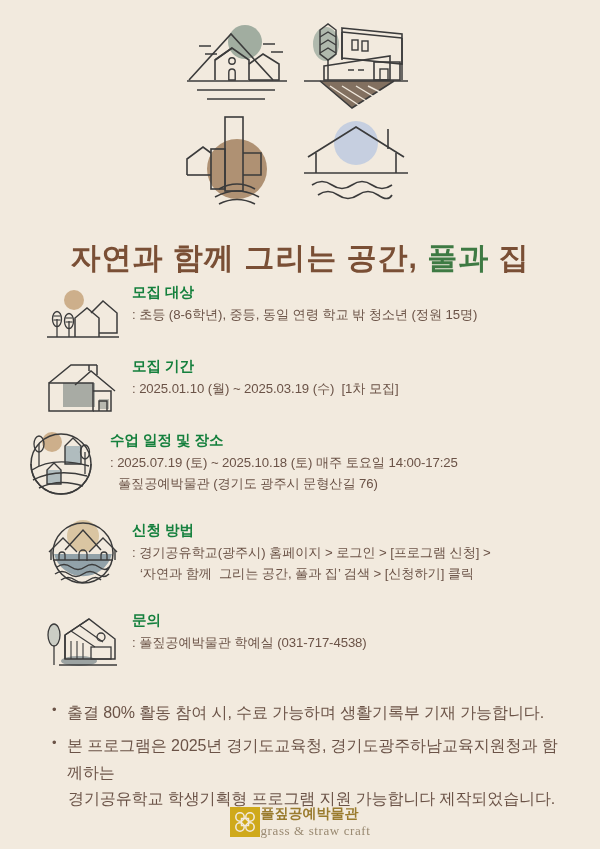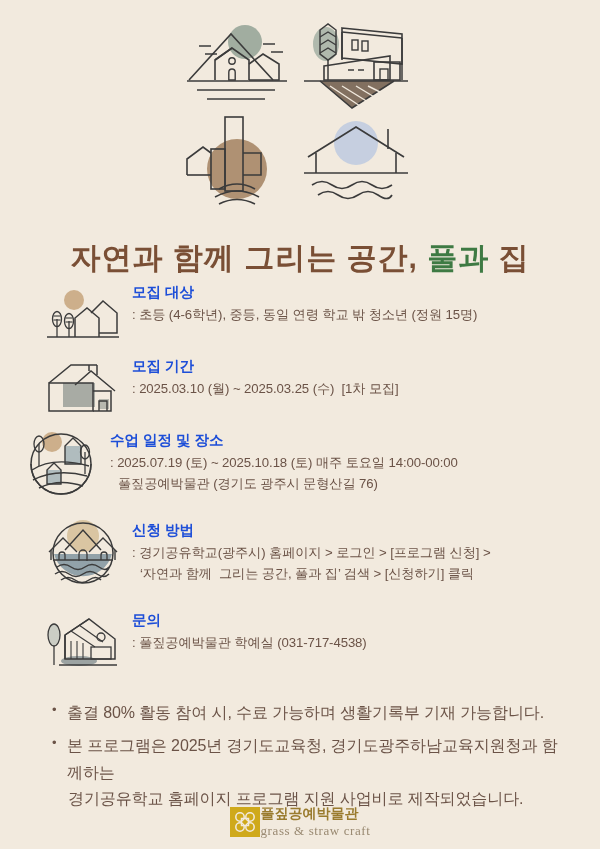--- a/index.html
+++ b/index.html
@@ -83,21 +83,21 @@
     align-items: center;
     justify-content: center;
     padding-top: 2px;
     box-sizing: border-box;
   }
   .info-body {
     padding-left: 10px;
     padding-top: 1px;
   }
   .info-heading {
-    color: #1d4ed8;
+    color: #15803d;
     font-weight: 700;
     font-size: 14.5px;
     letter-spacing: 0px;
     margin-bottom: 4px;
     line-height: 1.2;
   }
   .info-text {
     color: #6b5347;
     font-size: 13.2px;
     line-height: 1.55;
@@ -272,41 +272,41 @@
           <ellipse cx="24" cy="34" rx="4.5" ry="7.5" stroke="#3b3b3b" stroke-width="1.3" fill="none"></ellipse>
           <line x1="24" y1="34" x2="24" y2="50" stroke="#3b3b3b" stroke-width="1.3"></line>
           <line x1="20.5" y1="31" x2="27.5" y2="31" stroke="#3b3b3b" stroke-width="1.1"></line>
           <line x1="20.5" y1="35" x2="27.5" y2="35" stroke="#3b3b3b" stroke-width="1.1"></line>
           <path d="M30 50 L30 31 L42 21 L54 31 L54 50" stroke="#3b3b3b" stroke-width="1.5" fill="none"></path>
           <path d="M46 26 L58 14 L72 26 L72 46 L54 46" stroke="#3b3b3b" stroke-width="1.5" fill="none"></path>
         </svg>
       </div>
       <div class="info-body">
         <div class="info-heading">모집 대상</div>
-        <div class="info-text"><span>: 초등 (4-6학년), 중등, 동일 연령 학교 밖 청소년 (정원 15명)</span></div>
+        <div class="info-text"><span>: 초등 (8-6학년), 중등, 동일 연령 학교 밖 청소년 (정원 15명)</span></div>
       </div>
     </div>
 
     <div class="info-row">
       <div class="info-icon">
         <svg width="76" height="56" viewBox="0 0 76 56" fill="none">
           <rect x="18" y="22" width="32" height="24" fill="#8f9690" opacity="0.75"></rect>
           <rect x="54" y="38" width="10" height="10" fill="#8f9690" opacity="0.6"></rect>
           <path d="M4 22 L26 4 L52 4" stroke="#3b3b3b" stroke-width="1.5" fill="none"></path>
           <path d="M52 4 L52 14" stroke="#3b3b3b" stroke-width="1.5"></path>
           <path d="M44 4 L44 10" stroke="#3b3b3b" stroke-width="1.5"></path>
           <path d="M4 22 L4 50 L48 50 L48 22 z" stroke="#3b3b3b" stroke-width="1.5" fill="none"></path>
           <path d="M30 24 L46 10 L70 30" stroke="#3b3b3b" stroke-width="1.5" fill="none"></path>
           <path d="M48 30 L66 30 L66 50 L48 50" stroke="#3b3b3b" stroke-width="1.5" fill="none"></path>
           <path d="M54 50 L54 40 L62 40 L62 50" stroke="#3b3b3b" stroke-width="1.4" fill="none"></path>
         </svg>
       </div>
       <div class="info-body">
         <div class="info-heading">모집 기간</div>
-        <div class="info-text"><span>: 2025.03.10 (월) ~ 2025.03.25 (수)  [1차 모집]</span></div>
+        <div class="info-text"><span>: 2025.01.10 (월) ~ 2025.03.19 (수)  [1차 모집]</span></div>
       </div>
     </div>
 
     <div class="info-row row-schedule">
       <div class="info-icon">
         <svg width="76" height="66" viewBox="0 0 76 66" fill="none">
           <circle cx="29" cy="12" r="10" fill="#c9a882" opacity="0.9"></circle>
           <path d="M8 26 A30 30 0 0 0 68 26" stroke="#3b3b3b" stroke-width="1.5" fill="none" transform="translate(0,8)"></path>
           <path d="M8 34 L8 30 A30 30 0 0 0 68 30 L68 34" stroke="none" fill="none"></path>
           <circle cx="38" cy="34" r="30" stroke="#3b3b3b" stroke-width="1.5" fill="none" stroke-dasharray="0"></circle>
@@ -318,21 +318,21 @@
           <line x1="16" y1="14" x2="16" y2="36" stroke="#3b3b3b" stroke-width="1.3"></line>
           <ellipse cx="62" cy="22" rx="4.5" ry="7" stroke="#3b3b3b" stroke-width="1.3" fill="none"></ellipse>
           <line x1="62" y1="22" x2="62" y2="44" stroke="#3b3b3b" stroke-width="1.3"></line>
           <path d="M9 40 Q30 26 66 36" stroke="#3b3b3b" stroke-width="1.4" fill="none"></path>
           <path d="M10 50 Q34 38 64 46" stroke="#3b3b3b" stroke-width="1.4" fill="none"></path>
           <path d="M16 58 Q36 48 60 56" stroke="#3b3b3b" stroke-width="1.4" fill="none"></path>
         </svg>
       </div>
       <div class="info-body">
         <div class="info-heading">수업 일정 및 장소</div>
-        <div class="info-text"><span>: 2025.07.19 (토) ~ 2025.10.18 (토) 매주 토요일 14:00-00:00</span><span class="line2">풀짚공예박물관 (경기도 광주시 문형산길 76)</span></div>
+        <div class="info-text"><span>: 2025.07.19 (토) ~ 2025.10.18 (토) 매주 토요일 14:00-17:25</span><span class="line2">풀짚공예박물관 (경기도 광주시 문형산길 76)</span></div>
       </div>
     </div>
 
     <div class="info-row row-apply">
       <div class="info-icon">
         <svg width="76" height="66" viewBox="0 0 76 66" fill="none">
           <circle cx="38" cy="16" r="16" fill="#d8c39e" opacity="0.95"></circle>
           <path d="M9 34 A30 30 0 0 0 67 34 z" fill="#8195a0" opacity="0.85"></path>
           <circle cx="38" cy="33" r="30" stroke="#3b3b3b" stroke-width="1.5" fill="none"></circle>
           <path d="M4 32 L18 18 L32 32" stroke="#3b3b3b" stroke-width="1.4" fill="none"></path>
@@ -383,21 +383,21 @@
 
   </div>
 
   <div class="notes">
     <div class="note-item">
       <span class="note-bullet">•</span>
       <span class="note-text"><span>출결 80% 활동 참여 시, 수료 가능하며 생활기록부 기재 가능합니다.</span></span>
     </div>
     <div class="note-item">
       <span class="note-bullet">•</span>
-      <span class="note-text"><span>본 프로그램은 2025년 경기도교육청, 경기도광주하남교육지원청과 함께하는</span><span class="line2">경기공유학교 홈페이지 프로그램 지원 사업비로 제작되었습니다.</span></span>
+      <span class="note-text"><span>본 프로그램은 2025년 경기도교육청, 경기도광주하남교육지원청과 함께하는</span><span class="line2">경기공유학교 학생기획형 프로그램 지원 가능합니다 제작되었습니다.</span></span>
     </div>
   </div>
 
   <div class="footer">
     <span class="footer-mark">
       <svg width="30" height="30" viewBox="0 0 30 30">
         <rect x="0" y="0" width="30" height="30" fill="#cfa91b"></rect>
         <g stroke="#f2eade" stroke-width="1.5" fill="none">
           <circle cx="10" cy="10" r="4.2"></circle>
           <circle cx="20" cy="10" r="4.2"></circle>

